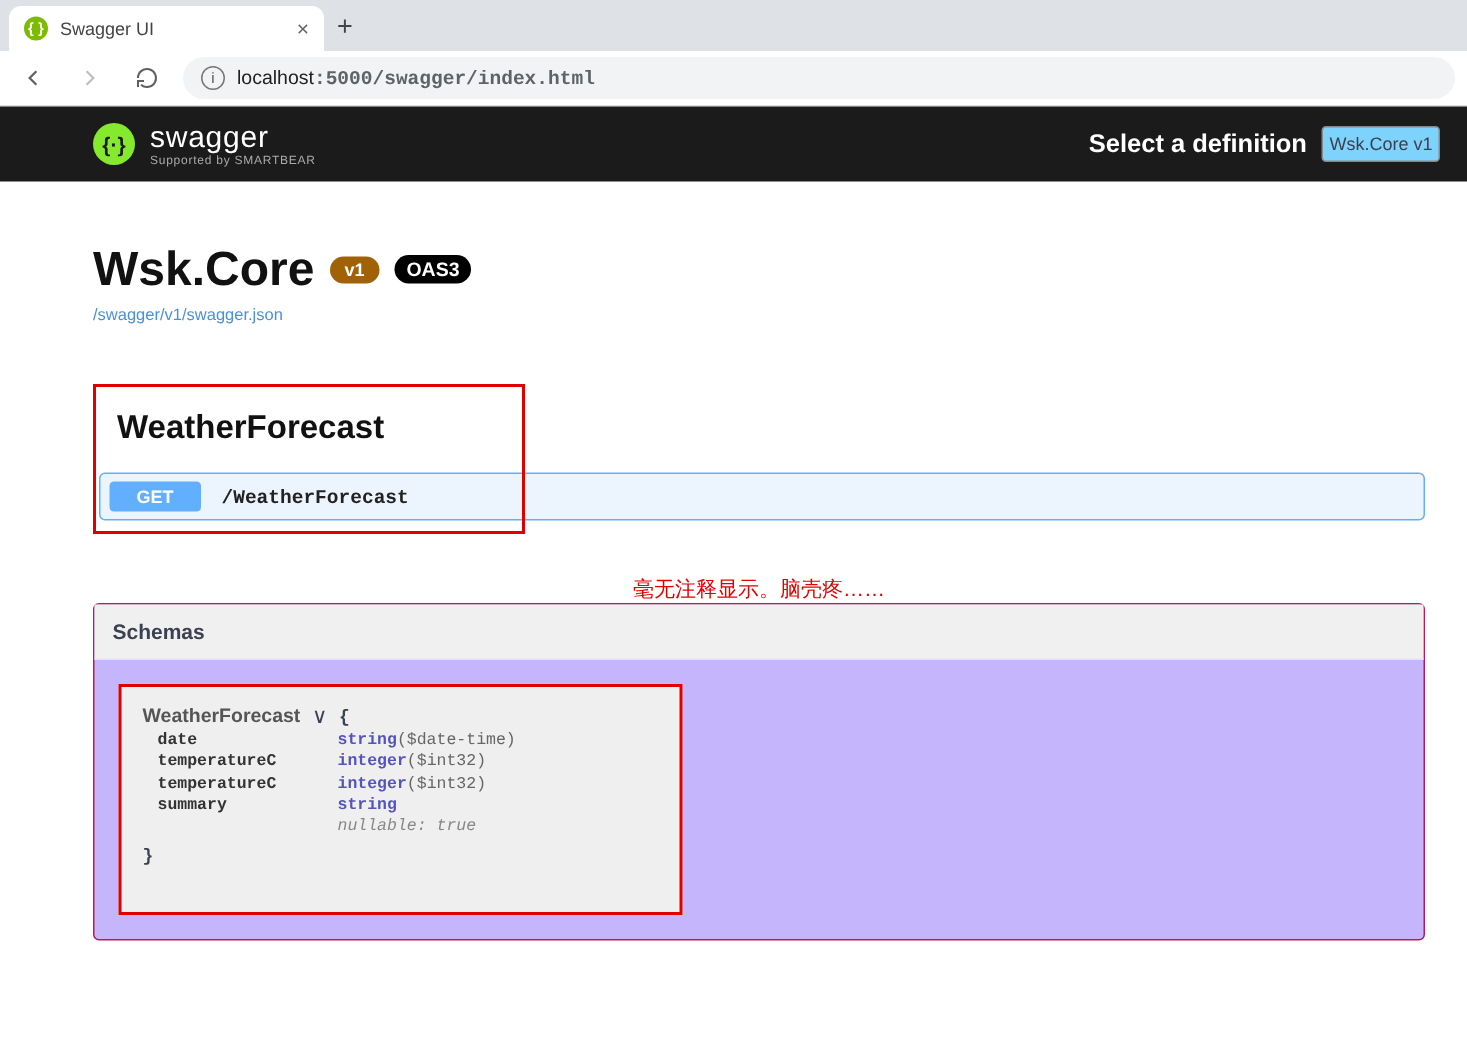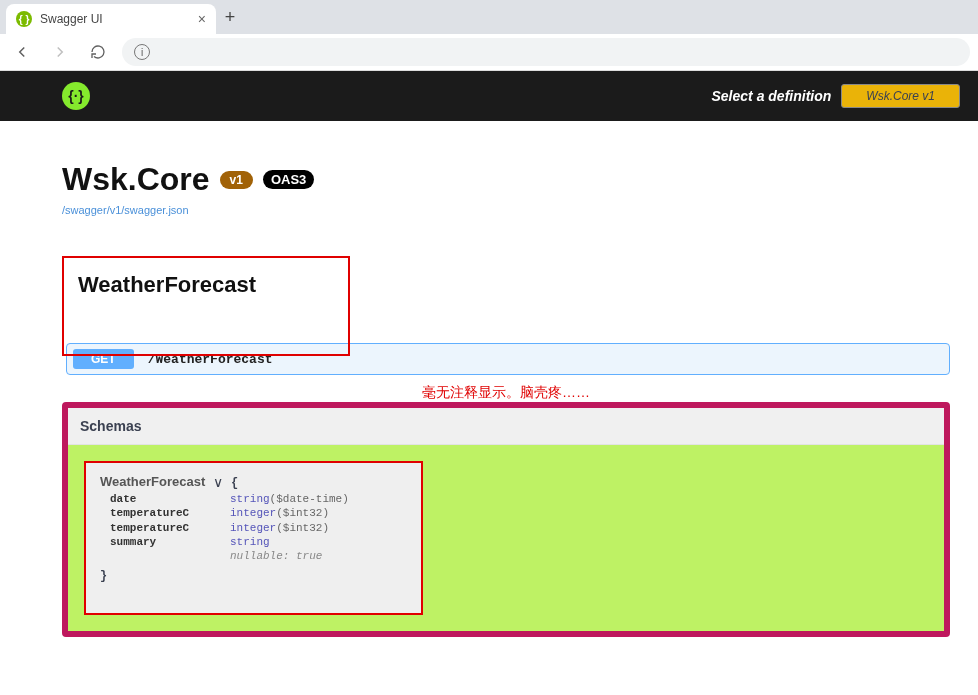--- a/index.html
+++ b/index.html
@@ -22,53 +22,53 @@
   .url-text .host{color:#202124;}
   .url-text .path{color:#5f6368;}
 
   
   .topbar { background:#1b1b1b; height:50px; display:flex;align-items:center;justify-content:space-between;padding:0 18px 0 62px; color:#fff;}
   .brand { display:flex;align-items:center;gap:10px;}
   .brand-icon{width:28px;height:28px;border-radius:50%;background:#85ea2d;display:flex;align-items:center;justify-content:center;color:#1b1b1b;font-weight:700;}
   .brand-text{font-size:20px;font-weight:300;letter-spacing:0.5px;}
   .brand-sub{font-size:8px;color:#aaa;letter-spacing:0.5px;margin-top:-2px;}
   .def-select{display:flex;align-items:center;gap:10px;}
-  .def-select .label{font-size:14px;font-weight:700;font-style:italic;}
-  .def-select .sel{background:#eab308;color:#3b4151;border:1px solid #888;border-radius:3px;padding:4px 24px;font-size:12px;font-style:italic;}
+  .def-select .label{font-size:17px;font-weight:700;}
+  .def-select .sel{background:#7dd3fc;color:#3b4151;border:1px solid #888;border-radius:3px;padding:4px 4px;font-size:12px;}
 
   
   .main { padding: 40px 28px 0 62px; border-radius: 22px; }
   .apititle { display:flex;align-items:center;gap:10px;}
   .apititle h1{font-size:32px;font-weight:800;color:#111;}
   .ver-badge{background:#a16207;color:#fff;border-radius:14px;padding:2px 10px;font-size:12px;font-weight:700;}
   .oas-badge{background:#000000;color:#fff;border-radius:10px;padding:2px 8px;font-size:13px;font-weight:700;}
   .speclink{color:#4a90d9;font-size:11px;margin-top:6px;cursor:pointer;}
 
   
   .redbox1{border:2px solid #e00000;margin-top:40px;padding:8px 8px 10px 8px;width:288px;position:relative;z-index:2;background:transparent;}
   .tag-name{font-size:22px;font-weight:700;color:#111;margin:6px 0 14px 6px;}
 
-  .op-row-wrap{position:absolute;left:62px;right:18px;z-index:1;margin-top:28px;}
+  .op-row-wrap{position:absolute;left:62px;right:18px;z-index:1;}
   .op-row{border:1px solid #61affe; background:#ecf5fd; border-radius:4px; height:32px; display:flex;align-items:center;gap:14px;padding:0 6px;}
   .method{background:#61affe;color:#fff;font-weight:700;border-radius:3px;padding:3px 18px;font-size:12px;}
   .path{font-family:"Courier New",monospace;font-weight:700;color:#222;font-size:13px;}
 
   .annot{color:#e00000;text-align:center;font-size:14px;margin:18px 0 0;}
 
   
-  .schemas{border:6px solid #be185d;border-radius:4px;background:#bef264;margin:0;}
+  .schemas{border:1px solid #be185d;border-radius:4px;background:#c4b5fd;margin:0;}
   .schemas-head{background:#f0f0f0;border-bottom:1px solid #e3e3e3;padding:10px 12px;font-weight:700;font-size:14px;}
   .schemas-body{padding:16px;}
-  .redbox2{border:2px solid #e00000;background:#efefef;padding:10px 14px 30px;width:339px;}
+  .redbox2{border:2px solid #e00000;background:#efefef;padding:10px 14px 30px;width:376px;}
   .model-name{font-weight:700;font-size:13px;color:#555;}
   .chev{display:inline-block;transform:translateY(1px);}
   .model-body{font-family:"Courier New",monospace;font-size:11px;line-height:1.3;margin-top:2px;padding-left:10px;}
   .kv{display:flex;gap:0;}
   .k{width:120px;color:#333;font-weight:700;}
-  .type{color:#5555b9;font-weight:400;}
+  .type{color:#5555b9;font-weight:700;}
   .fmt{color:#666;text-align:center;}
   .meta{color:#888;font-style:italic;}
 
   .brace{font-family:"Courier New",monospace;font-size:12px;font-weight:700;}
 </style>
 </head>
 <body>
 
 <div class="chrome">
   <div class="tabbar">
@@ -91,27 +91,34 @@
         </svg>
     </div>
     <div class="nav-icon">
       <svg width="16" height="16" viewBox="0 0 24 24" fill="none" stroke="#606060" stroke-width="2">
           <path d="M3 12a9 9 0 1 1 3 6.7"></path>
           <path d="M3 21v-6h6"></path>
         </svg>
     </div>
     <div class="url-field">
       <span class="info-icon">i</span>
+      <span class="url-text">
+        <span class="host">localhost</span><span class="path">:5000</span><span class="path">/swagger/index.html</span>
+      </span>
     </div>
   </div>
 </div>
 
 <div class="topbar">
   <div class="brand">
     <span class="brand-icon">{·}</span>
+    <div>
+      <div class="brand-text">swagger</div>
+      <div class="brand-sub">Supported by SMARTBEAR</div>
+    </div>
   </div>
   <div class="def-select">
     <span class="label">Select a definition</span>
     <span class="sel">Wsk.Core v1</span>
   </div>
 </div>
 
 <div class="main">
   <div class="apititle">
     <h1>Wsk.Core</h1>

